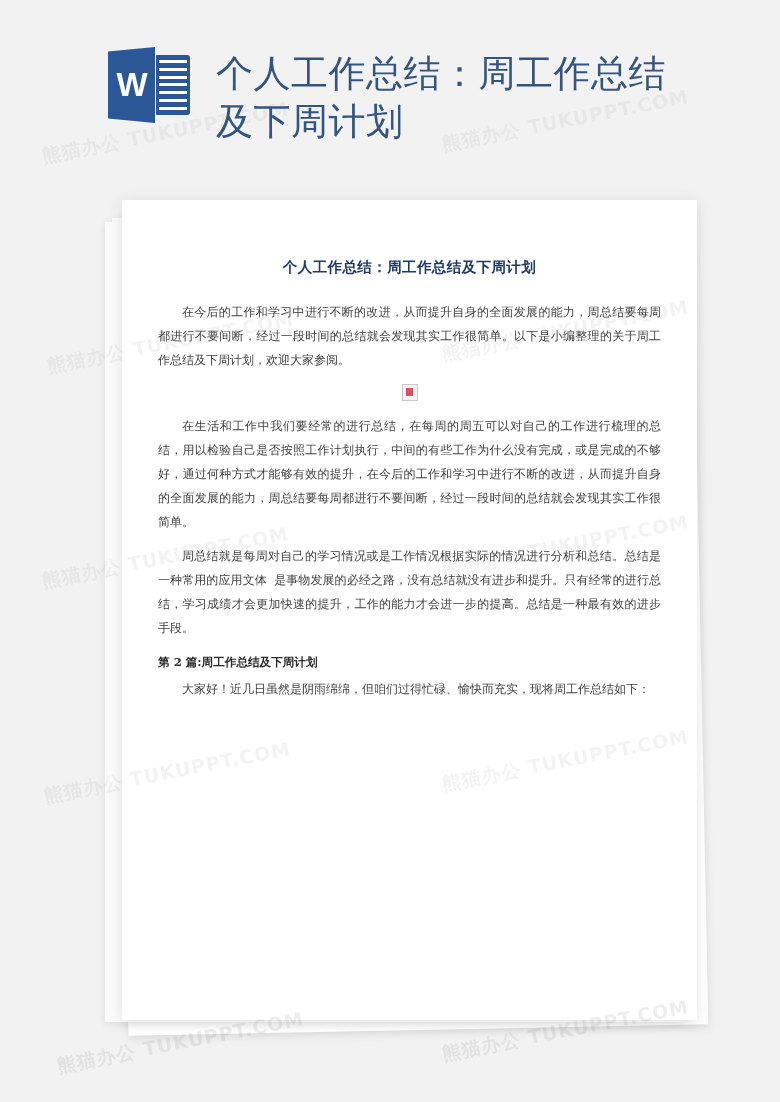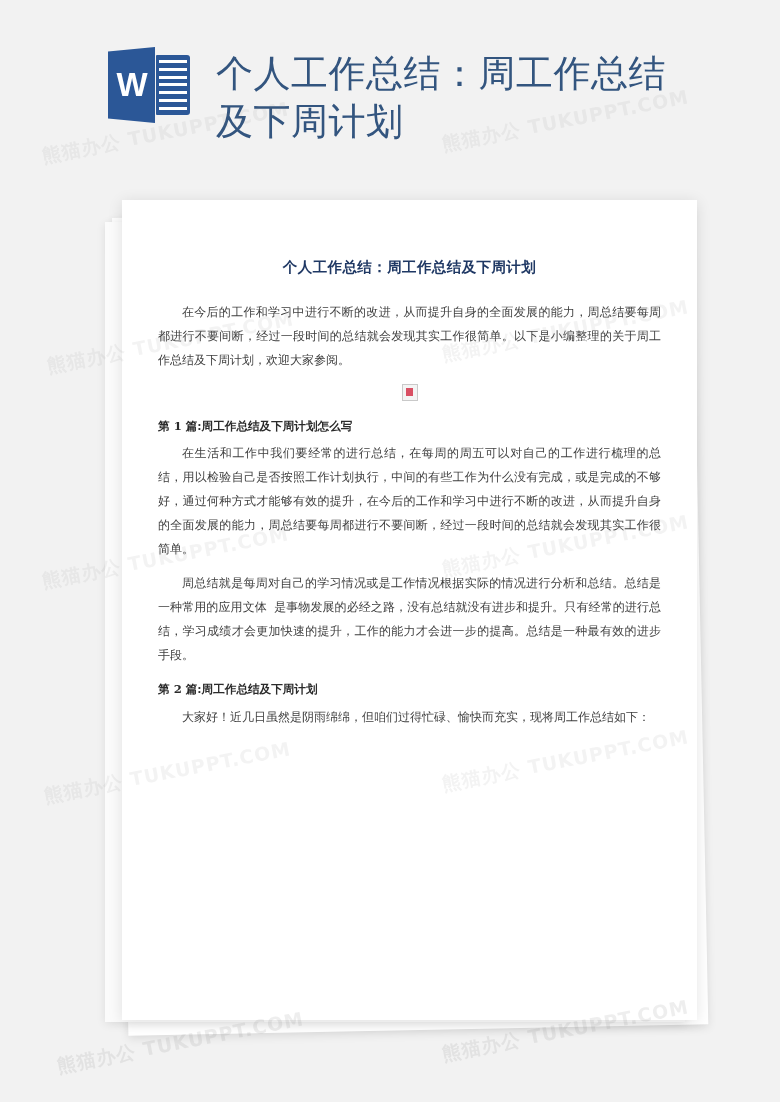--- a/index.html
+++ b/index.html
@@ -239,21 +239,20 @@
     <div class="doc-body">
 
       <div class="doc-title">个人工作总结：周工作总结及下周计划</div>
 
       <p class="para">在今后的工作和学习中进行不断的改进，从而提升自身的全面发展的能力，周总结要每周都进行不要间断，经过一段时间的总结就会发现其实工作很简单。以下是小编整理的关于周工作总结及下周计划，欢迎大家参阅。</p>
 
       <div class="broken-img-wrap">
         <span class="broken-img"></span>
       </div>
 
-      <p class="heading">第 1 篇:周工作总结及下周计划怎么写</p>
       <p class="para">在生活和工作中我们要经常的进行总结，在每周的周五可以对自己的工作进行梳理的总结，用以检验自己是否按照工作计划执行，中间的有些工作为什么没有完成，或是完成的不够好，通过何种方式才能够有效的提升，在今后的工作和学习中进行不断的改进，从而提升自身的全面发展的能力，周总结要每周都进行不要间断，经过一段时间的总结就会发现其实工作很简单。</p>
       <p class="para">周总结就是每周对自己的学习情况或是工作情况根据实际的情况进行分析和总结。总结是一种常用的应用文体 是事物发展的必经之路，没有总结就没有进步和提升。只有经常的进行总结，学习成绩才会更加快速的提升，工作的能力才会进一步的提高。总结是一种最有效的进步手段。</p>
 
       <p class="heading">第 2 篇:周工作总结及下周计划</p>
       <p class="para">大家好！近几日虽然是阴雨绵绵，但咱们过得忙碌、愉快而充实，现将周工作总结如下：</p>
 
     </div>
   </div>
 </div>
 

